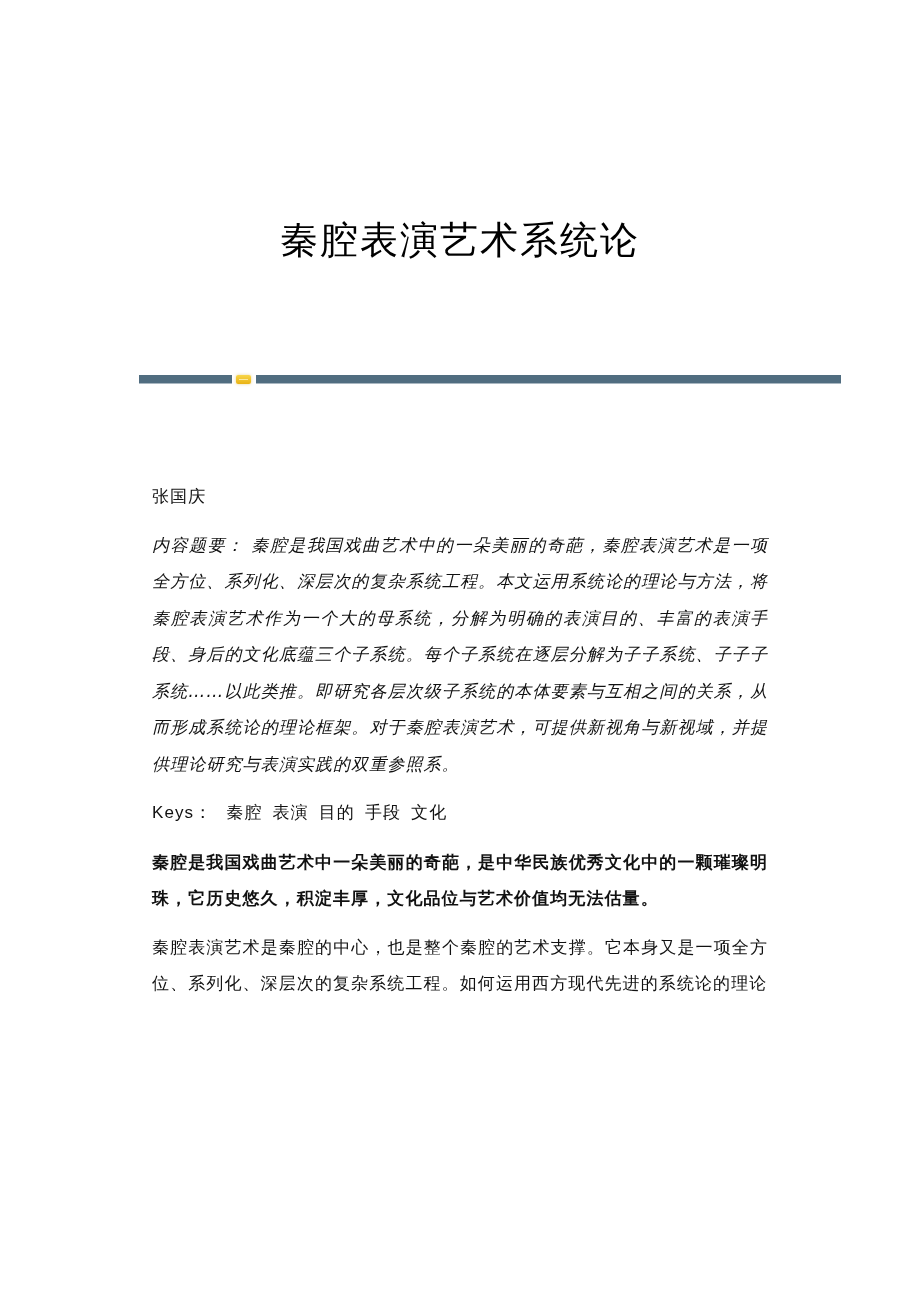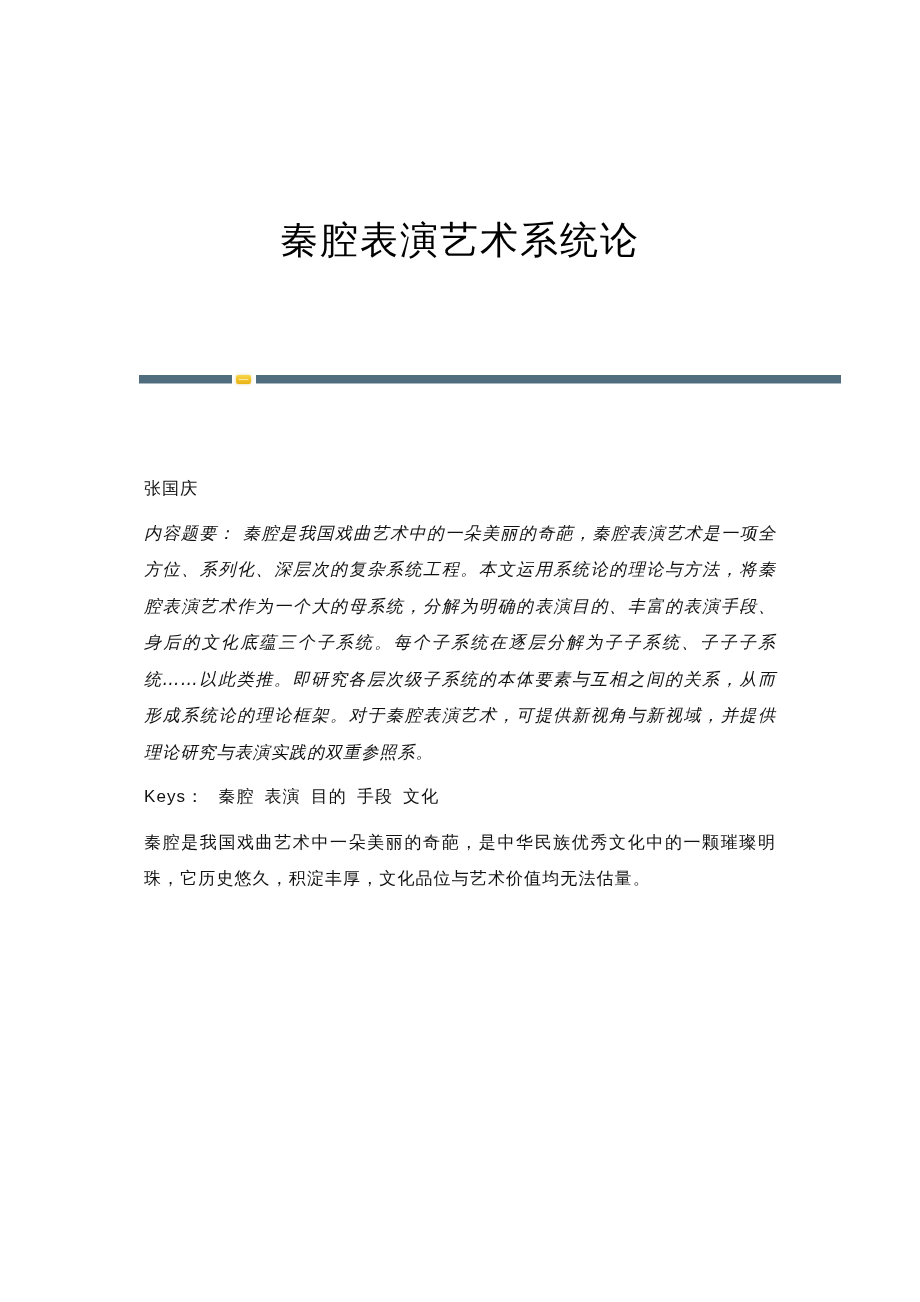--- a/index.html
+++ b/index.html
@@ -11,25 +11,25 @@
     .divider { position: absolute; top: 375px; left: 139px; width: 702px; height: 9px; }
     .bar-left { position: absolute; left: 0; top: 0; width: 93px; height: 8px; background: #506d80;
                 border-bottom: 1px solid #a9b7c1; }
     .bar-right { position: absolute; left: 117px; top: 0; width: 585px; height: 8px; background: #506d80;
                  border-bottom: 1px solid #a9b7c1; }
     .ornament { position: absolute; left: 97px; top: 0; width: 15px; height: 9px;
                 background: linear-gradient(#f8d64a, #e9b214); border-radius: 2px;
                 box-shadow: 0 0 3px rgba(210,170,40,0.5); }
     .ornament::after { content: ""; position: absolute; left: 3px; right: 3px; top: 4px; height: 1px; background: #fbe9a0; }
     .content { position: absolute; left: 140px; top: 466px; width: 640px; font-size: 17px; }
-    .para { margin: 4px; line-height: 36.5px; letter-spacing: 1.1px; text-align: justify; }
+    .para { margin: 12px; line-height: 36.5px; letter-spacing: 1.1px; text-align: justify; }
     .author { margin-bottom: 8px; }
     .abstract { margin-bottom: 8px; font-style: italic; }
     .keys { margin-bottom: 8px; }
-    .body1 { margin-bottom: 8px; }
+    .body1 { margin-bottom: 8px; font-weight: bold; }
     .kw { margin-right: 10px; }
     .keys-label { font-family: Liberation Sans, sans-serif; margin-right: 14px; }
   </style>
 </head>
 <body>
 
 <h1 class="title" style="margin:0;font-weight:normal;">秦腔表演艺术系统论</h1>
 
 <div class="divider">
   <div class="bar-left"></div>
@@ -39,13 +39,14 @@
 
 <div class="content">
   <p class="para author">张国庆</p>
 
   <p class="para abstract"><span>内容题要：</span><span> 秦腔是我国戏曲艺术中的一朵美丽的奇葩，秦腔表演艺术是一项全方位、系列化、深层次的复杂系统工程。本文运用系统论的理论与方法，将秦腔表演艺术作为一个大的母系统，分解为明确的表演目的、丰富的表演手段、身后的文化底蕴三个子系统。每个子系统在逐层分解为子子系统、子子子系统……以此类推。即研究各层次级子系统的本体要素与互相之间的关系，从而形成系统论的理论框架。对于秦腔表演艺术，可提供新视角与新视域，并提供理论研究与表演实践的双重参照系。</span></p>
 
   <p class="para keys"><span class="keys-label">Keys：</span><span class="kw">秦腔</span><span class="kw">表演</span><span class="kw">目的</span><span class="kw">手段</span><span class="kw">文化</span></p>
 
   <p class="para body1">秦腔是我国戏曲艺术中一朵美丽的奇葩，是中华民族优秀文化中的一颗璀璨明珠，它历史悠久，积淀丰厚，文化品位与艺术价值均无法估量。</p>
 
+  <p class="para">秦腔表演艺术是秦腔的中心，也是整个秦腔的艺术支撑。它本身又是一项全方位、系列化、深层次的复杂系统工程。如何运用西方现代先进的系统论的理论</p>
 </div>
 
 </body></html>

